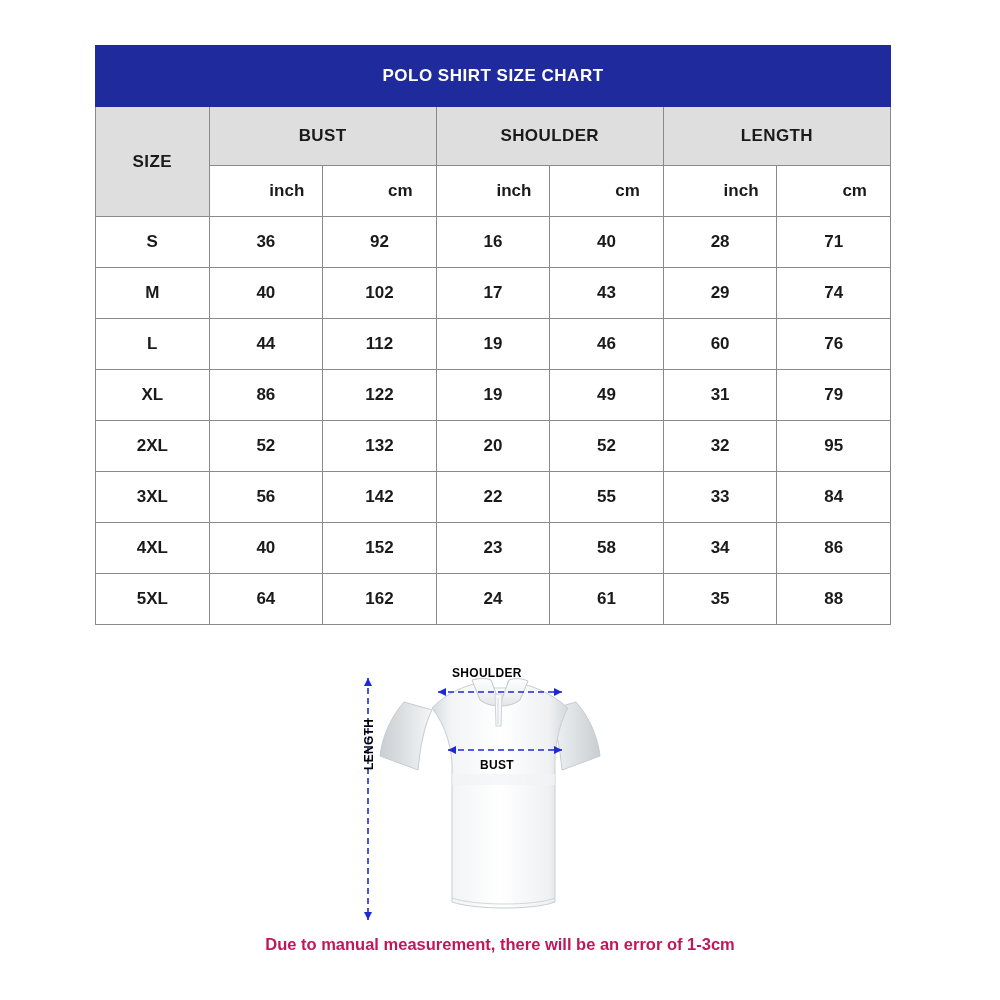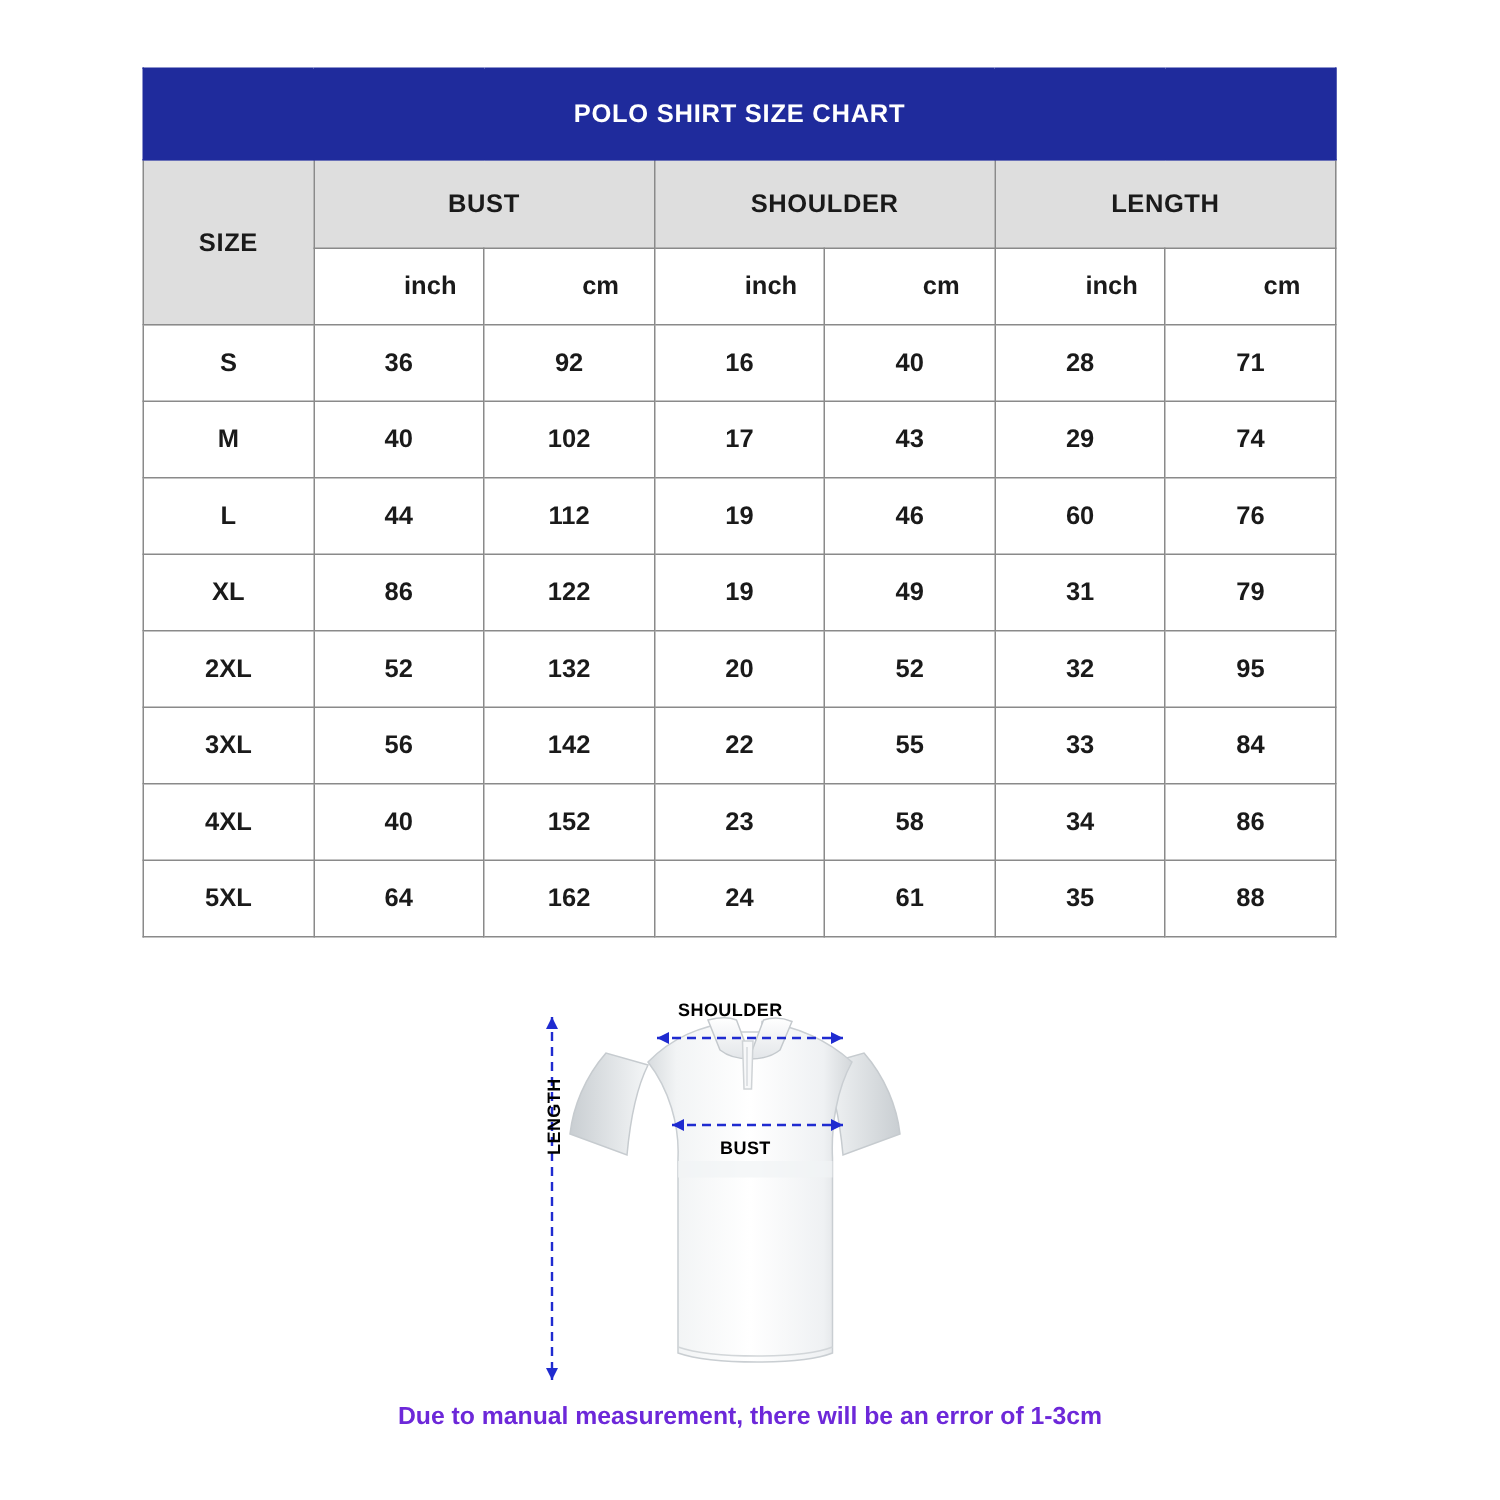--- a/index.html
+++ b/index.html
@@ -80,21 +80,21 @@
     position: absolute;
     left: 0;
     top: 0;
   }
   .note {
     position: absolute;
     left: 0;
     right: 0;
     top: 935px;
     text-align: center;
-    color: #6d28d9;
+    color: #be185d;
     font-size: 16.5px;
     font-weight: bold;
   }
   .lbl {
     position: absolute;
     font-size: 12px;
     font-weight: bold;
     color: #000;
     letter-spacing: 0.3px;
   }

